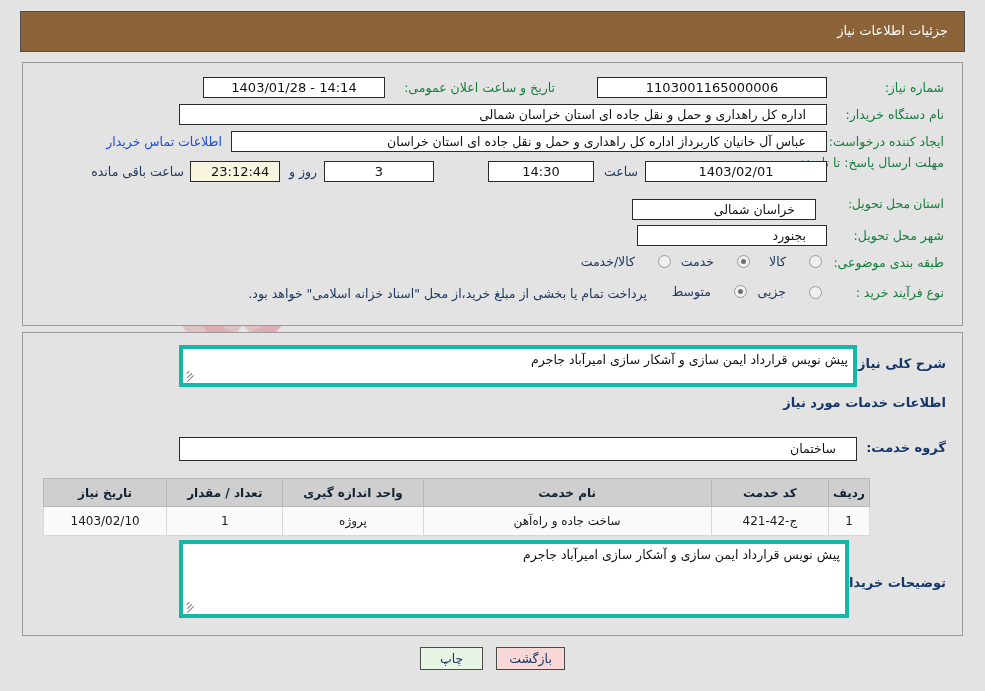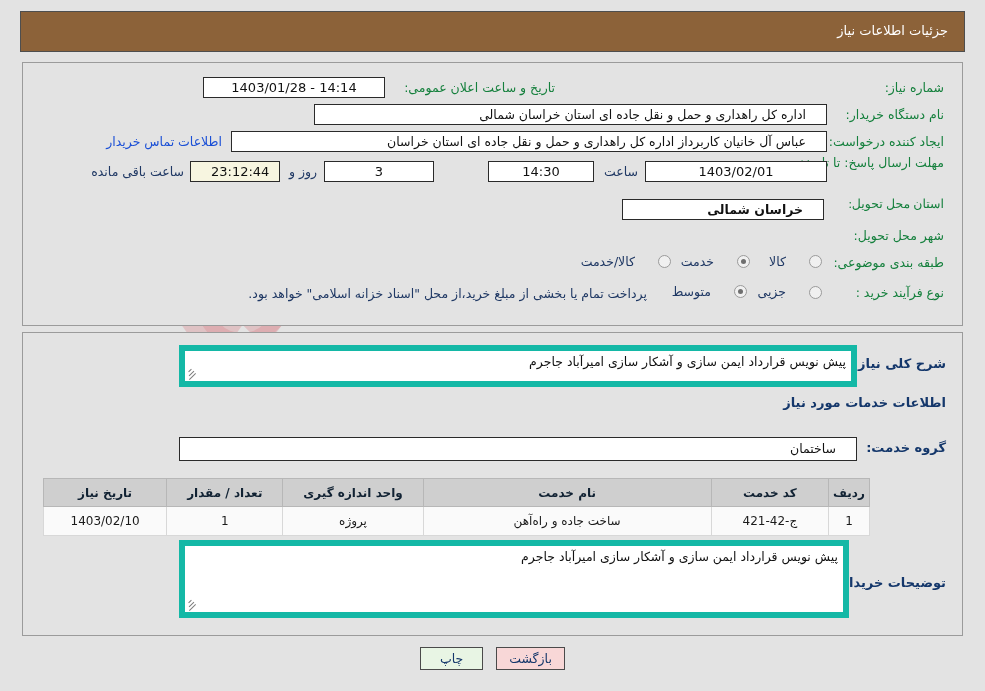--- a/index.html
+++ b/index.html
@@ -169,21 +169,21 @@
     border-radius: 50%;
     background: #6f6f6f;
   }
   .radio-group { display: flex; align-items: center; gap: 23px; }
   .radio-group .rl { color: #1f3864; font-size: 12.5px; white-space: nowrap; }
 
   
   .ta {
     position: absolute;
     background: #ffffff;
-    border: 6px solid #14b8a6;
+    border: 4px solid #14b8a6;
     box-sizing: border-box;
     font-size: 12.5px;
     color: #111;
     padding: 3px 5px;
     overflow: hidden;
   }
   .ta .grip {
     position: absolute;
     left: 2px;
     bottom: 1px;
@@ -270,30 +270,31 @@
 
 <div id="header-bar">
   <div class="title">جزئیات اطلاعات نیاز</div>
 </div>
 
 <div class="panel" id="panel-top">
 
   <div class="row" style="right:18px; top:17px;">
     <span class="lbl">شماره نیاز:</span>
   </div>
+  <div class="fld num" style="position:absolute; right:135px; top:14px; width:230px;">1103001165000006</div>
 
   <div class="row" style="right:407px; top:17px;">
     <span class="lbl">تاریخ و ساعت اعلان عمومی:</span>
   </div>
   <div class="fld num" style="position:absolute; right:577px; top:14px; width:182px;">1403/01/28 - 14:14</div>
 
   <div class="row" style="right:18px; top:44px;">
     <span class="lbl">نام دستگاه خریدار:</span>
   </div>
-  <div class="fld r" style="position:absolute; right:135px; top:41px; width:513px;">اداره کل راهداری و حمل و نقل جاده ای استان خراسان شمالی</div>
+  <div class="fld r" style="position:absolute; right:135px; top:41px; width:648px;">اداره کل راهداری و حمل و نقل جاده ای استان خراسان شمالی</div>
 
   <div class="row" style="right:18px; top:71px;">
     <span class="lbl">ایجاد کننده درخواست:</span>
   </div>
   <div class="fld r" style="position:absolute; right:135px; top:68px; width:596px;">عباس آل خانیان کاربرداز اداره کل راهداری و حمل و نقل جاده ای استان خراسان</div>
   <div class="link" style="position:absolute; right:740px; top:71px;">اطلاعات تماس خریدار</div>
 
   <div class="row" style="right:18px; top:92px; display:block; width:110px; line-height:16px; text-align:right;">
     <span class="lbl">مهلت ارسال پاسخ: تا تاریخ:</span>
   </div>
@@ -301,25 +302,26 @@
   <div class="plain" style="position:absolute; right:324px; top:101px;">ساعت</div>
   <div class="fld num" style="position:absolute; right:368px; top:98px; width:106px;">14:30</div>
   <div class="fld num" style="position:absolute; right:528px; top:98px; width:110px;">3</div>
   <div class="plain" style="position:absolute; right:645px; top:101px;">روز و</div>
   <div class="fld timer" style="position:absolute; right:682px; top:98px; width:90px;">23:12:44</div>
   <div class="plain" style="position:absolute; right:778px; top:101px;">ساعت باقی مانده</div>
 
   <div class="row" style="right:18px; top:133px;font-family:Liberation Serif, serif;">
     <span class="lbl">استان محل تحویل:</span>
   </div>
-  <div class="fld r" style="position:absolute; right:138px; top:136px; width:202px;font-weight:bold;">خراسان شمالی</div>
+  <div class="fld r" style="position:absolute; right:146px; top:136px; width:184px;">خراسان شمالی</div>
 
   <div class="row" style="right:18px; top:165px;">
     <span class="lbl">شهر محل تحویل:</span>
   </div>
+  <div class="fld r" style="position:absolute; right:135px; top:162px; width:190px;">بجنورد</div>
 
   <div class="row" style="right:18px; top:192px;">
     <span class="lbl">طبقه بندی موضوعی:</span>
   </div>
   <div class="radio-group" style="position:absolute; right:140px; top:191px;">
     <span class="radio"></span>
     <span class="rl">کالا</span>
   </div>
   <div class="radio-group" style="position:absolute; right:212px; top:191px;">
     <span class="radio on"></span>

